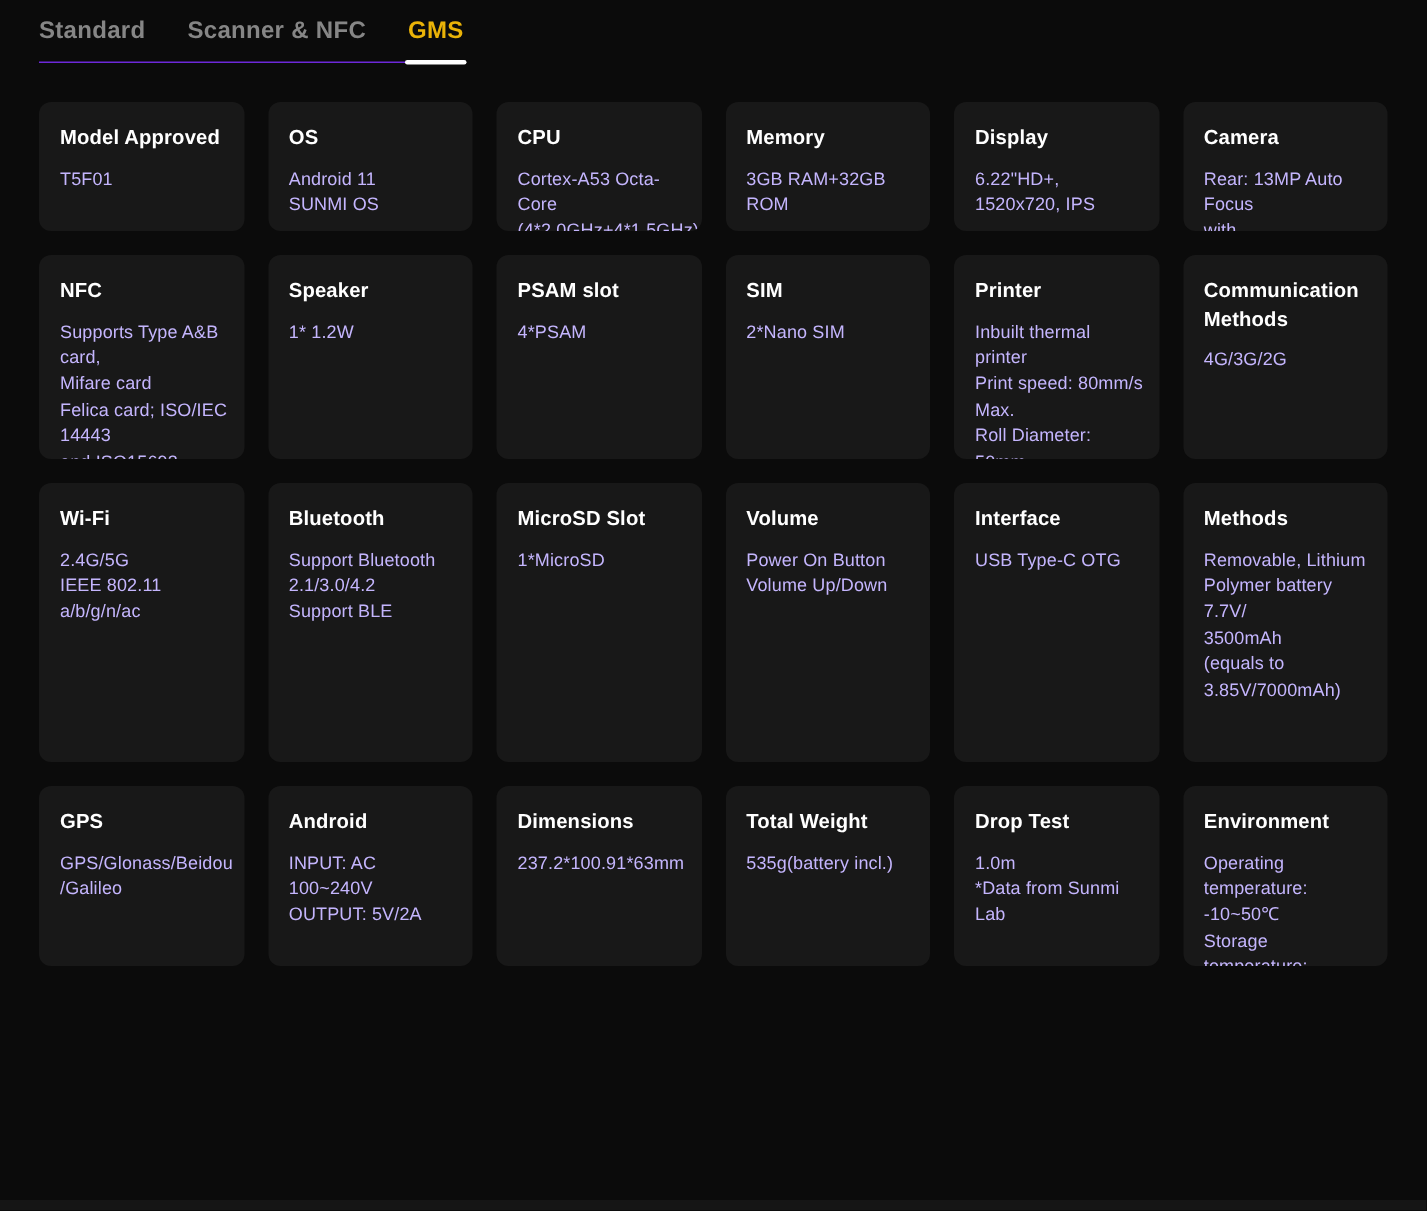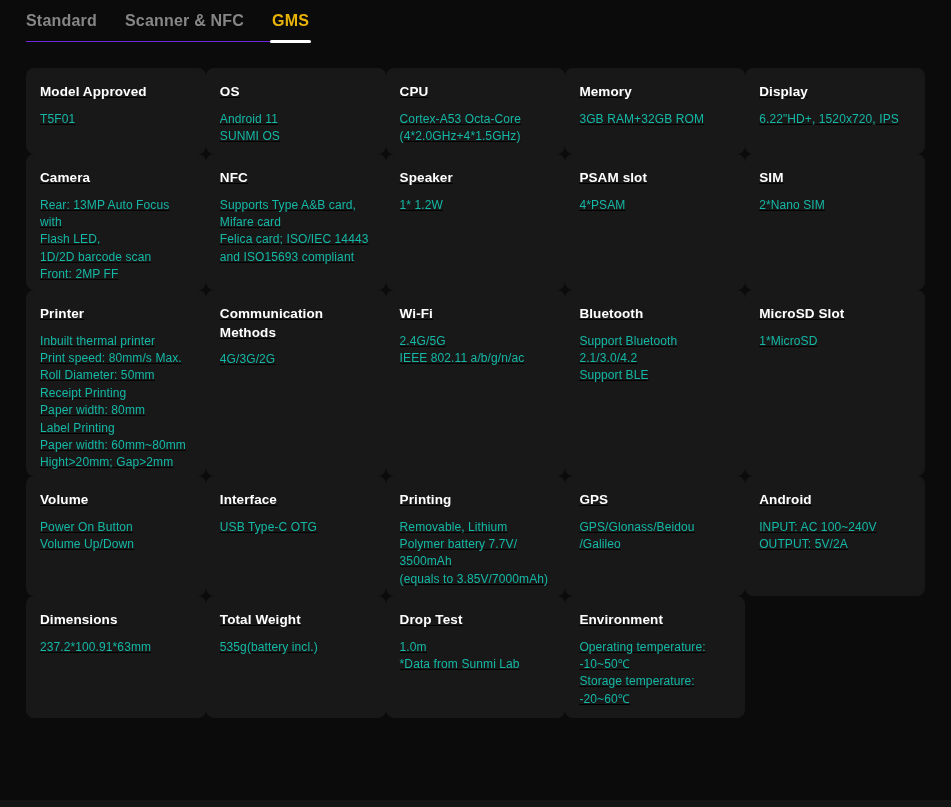--- a/index.html
+++ b/index.html
@@ -39,43 +39,43 @@
     right: -2px;
     bottom: -13px;
     height: 3px;
     background: #ffffff;
     border-radius: 2px;
   }
   
   .grid {
     margin-top: 26px;
     display: grid;
-    grid-template-columns: repeat(5, 1fr);
+    grid-template-columns: repeat(6, 1fr);
     grid-template-rows: 86px 136px 186px 120px 122px;
-    text-decoration: underline;
+    gap: 16px;
   }
   .card {
     background: #181818;
     border-radius: 8px;
     padding: 15px 8px 12px 14px;
     overflow: hidden;
   }
   .card-title {
     margin: 0 0 9px 0;
     font-size: 13.5px;
     line-height: 18.5px;
     font-weight: bold;
     color: #ffffff;
     letter-spacing: 0.1px;
   }
   .card-body {
     margin: 0;
     font-size: 12px;
     line-height: 17.4px;
-    color: #14b8a6;
+    color: #c4b5fd;
     white-space: pre-line;
     letter-spacing: 0.1px;
   }
   
   .footer-edge {
     position: absolute;
     left: 0;
     right: 0;
     bottom: 0;
     height: 7px;
@@ -193,21 +193,21 @@
     <p class="card-body">Power On Button
 Volume Up/Down</p>
   </section>
 
   <section class="card">
     <h3 class="card-title">Interface</h3>
     <p class="card-body">USB Type-C OTG</p>
   </section>
 
   <section class="card">
-    <h3 class="card-title">Printing</h3>
+    <h3 class="card-title">Methods</h3>
     <p class="card-body">Removable, Lithium
 Polymer battery 7.7V/
 3500mAh
 (equals to 3.85V/7000mAh)</p>
   </section>
 
   <section class="card">
     <h3 class="card-title">GPS</h3>
     <p class="card-body">GPS/Glonass/Beidou
 /Galileo</p>

